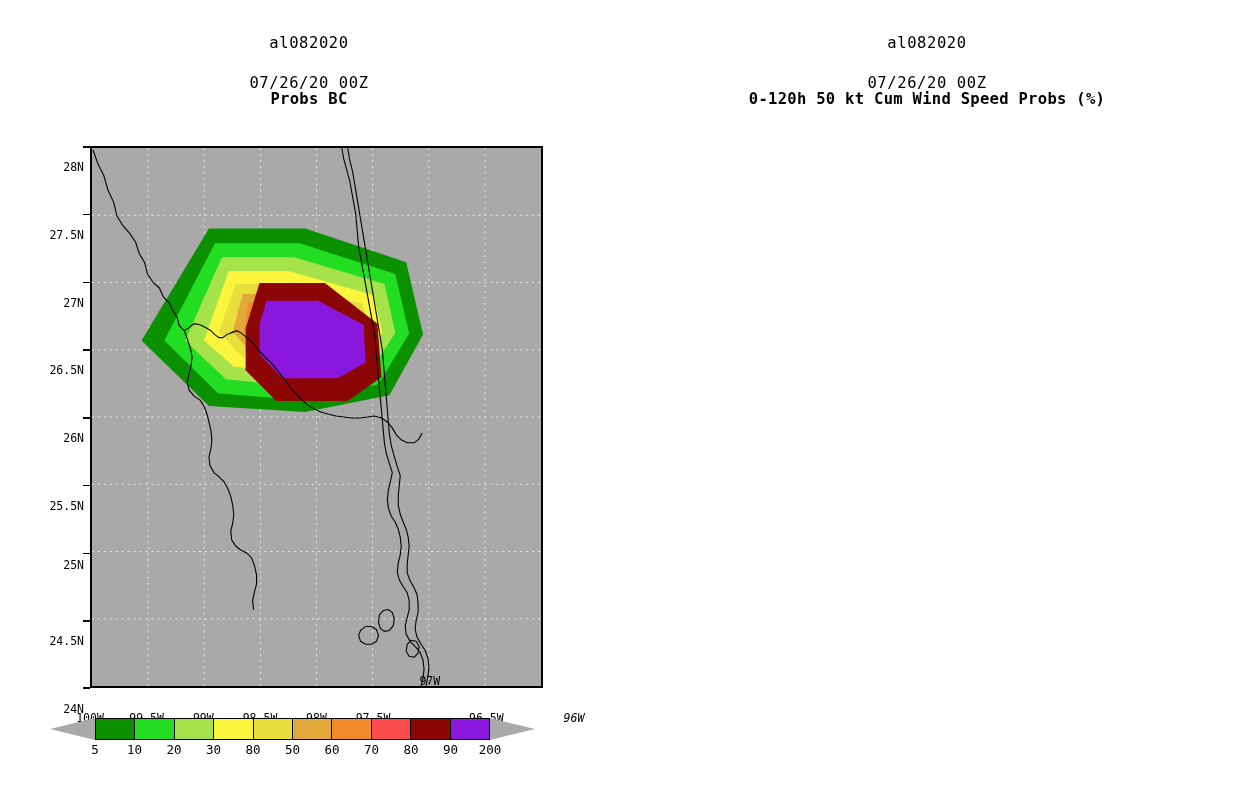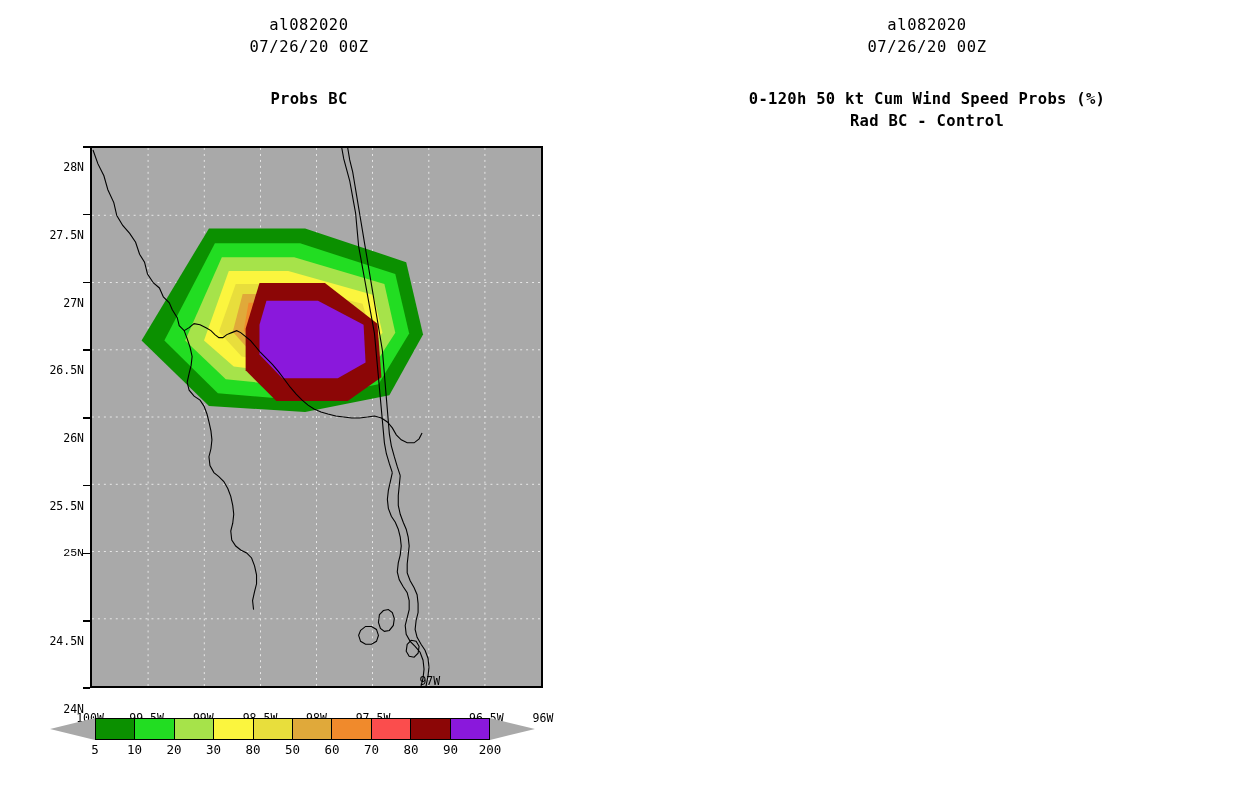--- a/index.html
+++ b/index.html
@@ -5,21 +5,21 @@
   html,body{margin:0;padding:0;background:#ffffff;}
   body{width:1236px;height:800px;position:relative;overflow:hidden;
        font-family:"DejaVu Sans Mono","Liberation Mono",monospace;}
   .panel{position:absolute;top:0;height:800px;}
   #panel-left{left:0;width:618px;}
   #panel-right{left:618px;width:618px;}
 
   .title-block{position:absolute;left:0;width:618px;text-align:center;}
   .t-line{font-size:15.5px;color:#000;letter-spacing:0.6px;line-height:22px;
           white-space:pre;font-weight:500;}
-  .t-head{font-size:15.5px;}
+  .t-head{font-size:15.5px;margin-top:18px;}
   .t-sub{font-size:15.5px;font-weight:700;letter-spacing:0.3px;}
 
   .plotbox{position:absolute;border:2.5px solid #000;box-sizing:border-box;
            overflow:hidden;}
   #plot-left{left:90px;top:146px;width:453px;height:542px;background:#a9a9a9;}
 
   .plotsvg{position:absolute;left:0;top:0;width:100%;height:100%;display:block;}
 
   .ytick,.xtick{position:absolute;font-size:11.5px;color:#000;white-space:nowrap;margin-top:20px;}
   .ytick{text-align:right;}
@@ -131,21 +131,21 @@
       </g>
     </svg>
   </div>
 
   <div class="ytick" style="left:34px;top:140px;width:50px;">28N</div>
   <div class="ytick" style="left:34px;top:208px;width:50px;">27.5N</div>
   <div class="ytick" style="left:34px;top:276px;width:50px;">27N</div>
   <div class="ytick" style="left:34px;top:343px;width:50px;">26.5N</div>
   <div class="ytick" style="left:34px;top:411px;width:50px;">26N</div>
   <div class="ytick" style="left:34px;top:479px;width:50px;">25.5N</div>
-  <div class="ytick" style="left:34px;top:526px;width:50px;font-family:Liberation Mono, monospace;">25N</div>
+  <div class="ytick" style="left:34px;top:538px;width:50px;">25N</div>
   <div class="ytick" style="left:34px;top:614px;width:50px;">24.5N</div>
   <div class="ytick" style="left:34px;top:682px;width:50px;">24N</div>
 
   <div class="tickmark" style="left:83px;top:146px;width:7px;height:1.5px;"></div>
   <div class="tickmark" style="left:83px;top:213.8px;width:7px;height:1.5px;"></div>
   <div class="tickmark" style="left:83px;top:281.5px;width:7px;height:1.5px;"></div>
   <div class="tickmark" style="left:83px;top:349.3px;width:7px;height:1.5px;"></div>
   <div class="tickmark" style="left:83px;top:417px;width:7px;height:1.5px;"></div>
   <div class="tickmark" style="left:83px;top:484.8px;width:7px;height:1.5px;"></div>
   <div class="tickmark" style="left:83px;top:552.5px;width:7px;height:1.5px;"></div>
@@ -153,21 +153,21 @@
   <div class="tickmark" style="left:83px;top:687px;width:7px;height:1.5px;"></div>
 
   <div class="xtick" style="left:60px;top:691px;width:60px;">100W</div>
   <div class="xtick" style="left:116.6px;top:691px;width:60px;">99.5W</div>
   <div class="xtick" style="left:173.3px;top:691px;width:60px;">99W</div>
   <div class="xtick" style="left:230px;top:691px;width:60px;">98.5W</div>
   <div class="xtick" style="left:286.5px;top:691px;width:60px;">98W</div>
   <div class="xtick" style="left:343px;top:691px;width:60px;">97.5W</div>
   <div class="xtick" style="left:399.8px;top:654px;width:60px;">97W</div>
   <div class="xtick" style="left:456.4px;top:691px;width:60px;">96.5W</div>
-  <div class="xtick" style="left:513px;top:691px;width:60px;">96W</div>
+  <div class="xtick" style="left:544px;top:691px;width:60px;font-style:italic;">96W</div>
 
   <div class="cbar" id="cbar-left">
     <div class="cap cap-l" style="left:-45px;border-right:45px solid #a9a9a9;"></div>
     <div class="cap cap-r" style="left:395px;border-left:45px solid #a9a9a9;"></div>
     <div class="cbar-cells">
       <div style="background:#0b9000"></div>
       <div style="background:#22dd22"></div>
       <div style="background:#a6e34a"></div>
       <div style="background:#fbf53e"></div>
       <div style="background:#e8de3c"></div>
@@ -194,16 +194,15 @@
 </div>
 
 <div class="panel" id="panel-right">
 
   <div class="title-block" style="top:14px;">
     <div class="t-line t-head">al082020</div>
     <div class="t-line t-head">07/26/20 00Z</div>
   </div>
   <div class="title-block" style="top:88px;">
     <div class="t-line t-sub">0-120h 50 kt Cum Wind Speed Probs (%)</div>
-    <div class="t-line t-sub">Rad BC - Control</div>
   </div>
 
 </div>
 
 </body></html>

